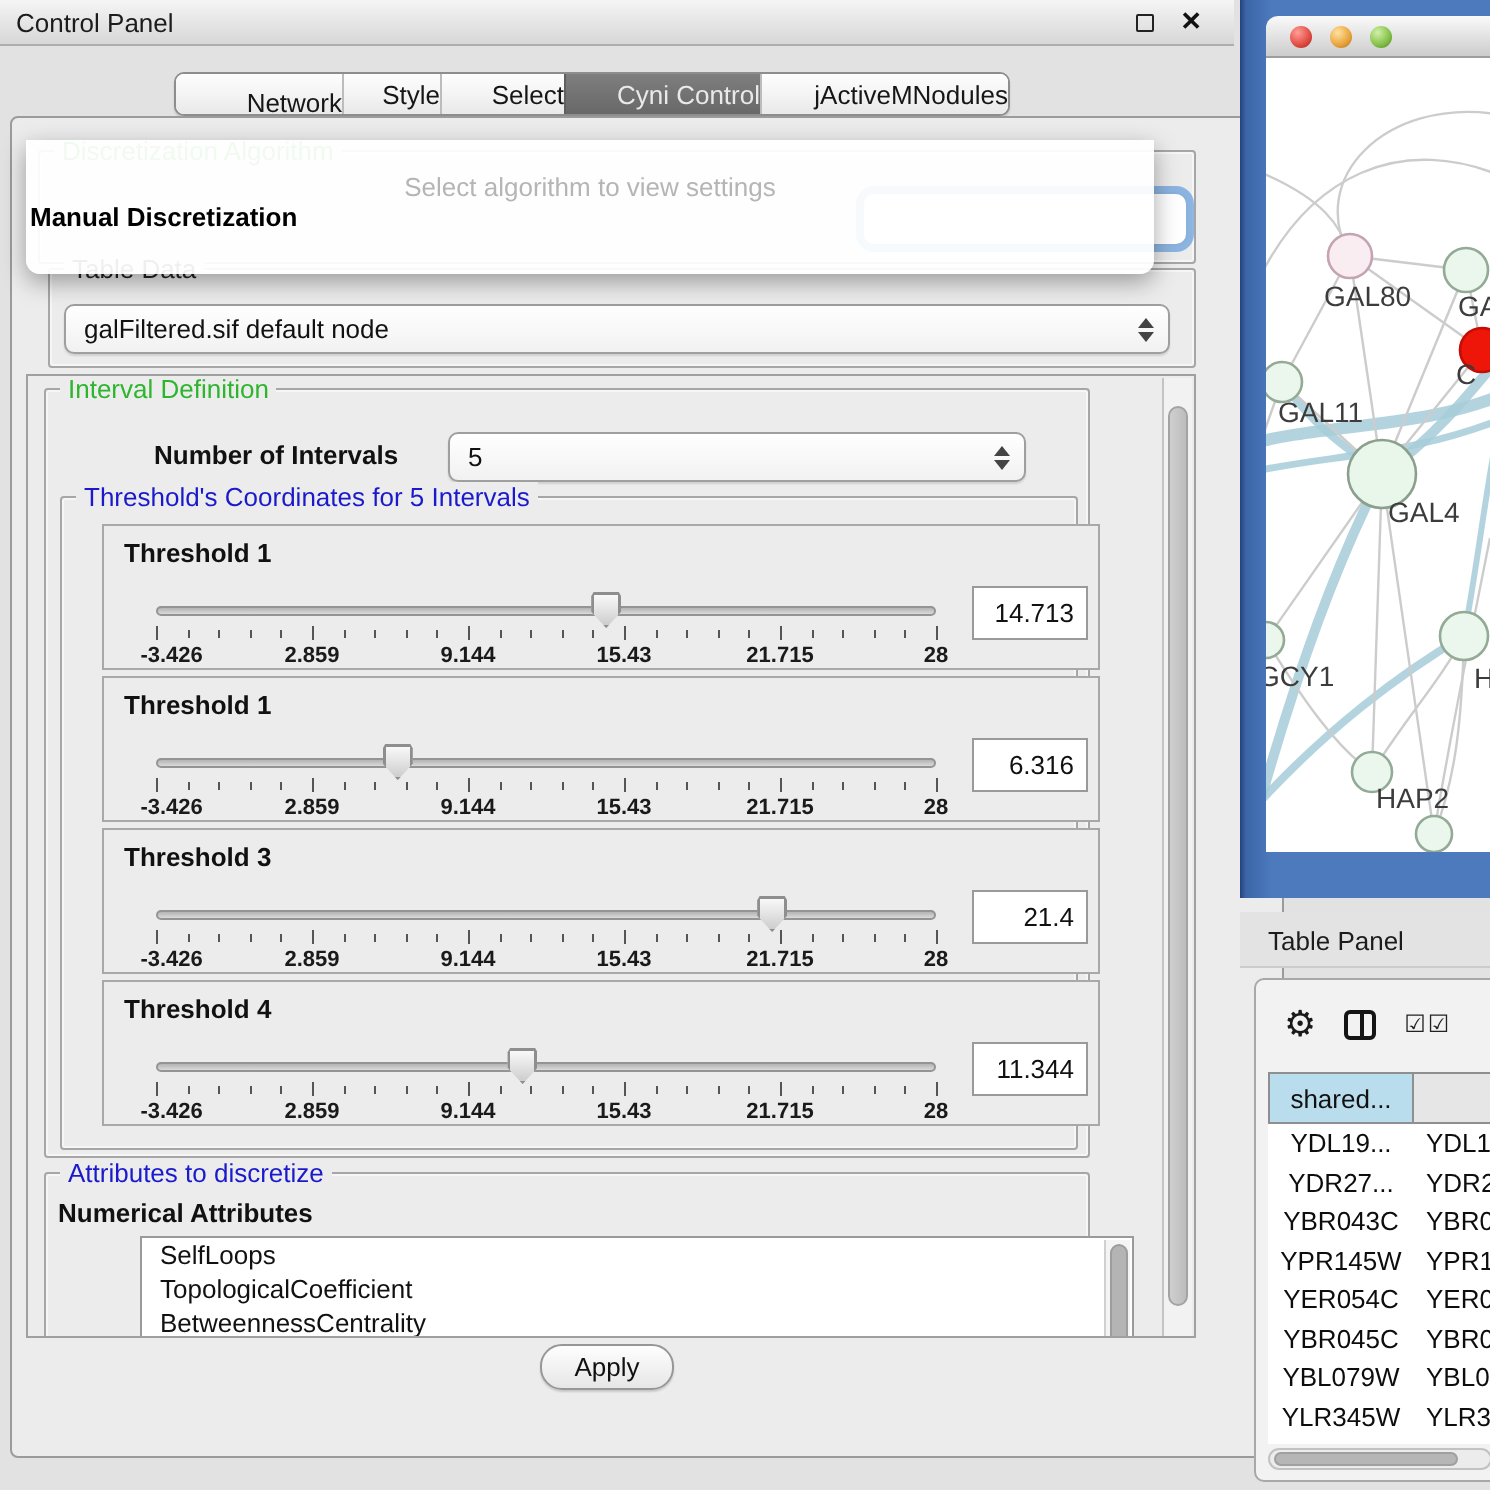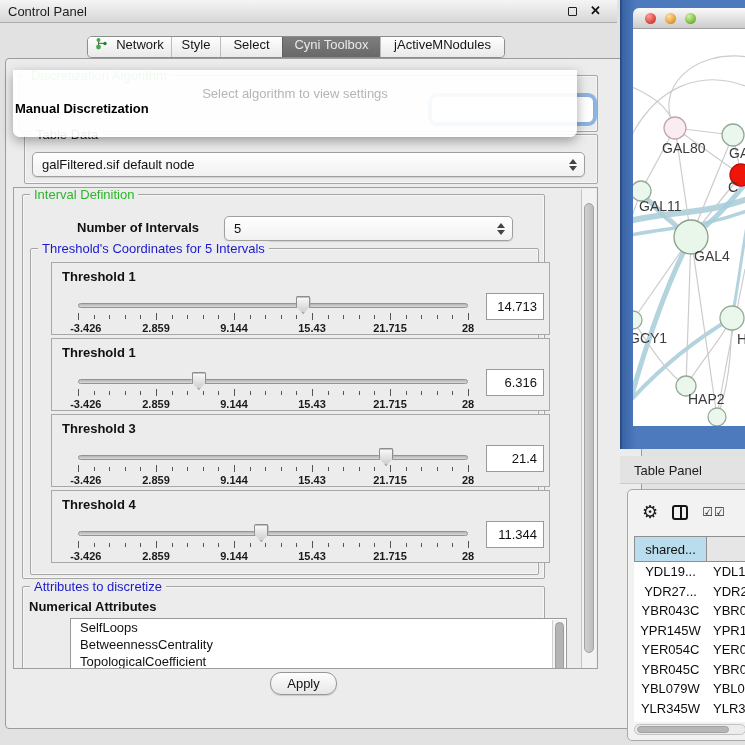--- a/index.html
+++ b/index.html
@@ -11,22 +11,22 @@
   
   .titlebar { left:0; top:0; width:617px; height:23px;
     background:linear-gradient(#f5f5f5,#d7d7d7); border-bottom:1px solid #adadad; }
   .titlebar .tb-title { position:absolute; left:8px; top:4px; color:#1c1c1c; }
   .float-ic { position:absolute; right:40px; top:7px; width:9px; height:9px; border:1.5px solid #222; border-radius:1px; }
   .close-ic { position:absolute; right:16px; top:3px; font-weight:bold; font-size:13px; color:#111; }
 
   
   .seg { display:flex; height:22px; border:1px solid #8d8d8d; border-radius:5px;
     overflow:hidden; background:#fff; box-shadow:0 1px 1px rgba(0,0,0,.15); }
-  .seg .sg { display:flex; align-items:flex-start; justify-content:center; gap:8px;
-    background:linear-gradient(#fefefe,#e9e9e9); border-left:1px solid #bcbcbc; color:#161616; white-space:nowrap; }
+  .seg .sg { display:flex; align-items:flex-end; justify-content:center; gap:8px;
+    background:linear-gradient(#fefefe,#e9e9e9); border-left:1px solid #bcbcbc; color:#161616; white-space:nowrap;flex-direction:column; }
   .seg .sg:first-child { border-left:none; }
   .seg .sg.sel { background:linear-gradient(#7e7e7e,#686868); color:#e9e9e9; border-left-color:#5f5f5f; }
   .top-tabs { left:87px; top:36px; }
   .bottom-tabs { left:143px; top:702px; }
 
   
   .main-panel { left:5px; top:58px; width:637px; height:671px; background:#ececec;
     border:1px solid #9b9b9b; border-radius:4px; }
 
   .groupbox { position:absolute; border:1px solid #a6a6a6; border-radius:2px;
@@ -155,21 +155,21 @@
       </svg>
       <span>Network</span>
     </div>
     <div class="sg" style="width:49px">
       <span>Style</span>
     </div>
     <div class="sg" style="width:62px">
       <span>Select</span>
     </div>
     <div class="sg sel" style="width:98px">
-      <span>Cyni Toolbox</span>
+      <span>Cyni Control</span>
     </div>
     <div class="sg" style="width:124px">
       <span>jActiveMNodules</span>
     </div>
   </div>
 
   <div class="abs main-panel">
 
     <div class="groupbox" style="left:13px; top:16px; width:579px; height:57px;">
       <span class="gb-title gb-green">Discretization Algorithm</span>
@@ -385,22 +385,22 @@
           </div>
         </div>
       </div>
 
       <div class="groupbox" style="left:8px; top:398px; width:523px; height:120px;">
         <span class="gb-title gb-blue">Attributes to discretize</span>
         <span class="abs" style="left:6px; top:12px; font-weight:bold;">Numerical Attributes</span>
       </div>
       <div class="attr-list">
         <div class="li">SelfLoops</div>
+        <div class="li">TopologicalCoefficient</div>
         <div class="li">BetweennessCentrality</div>
-        <div class="li">TopologicalCoefficient</div>
         <div class="attr-vsb">
             <div class="thumb"></div>
           </div>
       </div>
 
       <div class="vsb">
         <div class="thumb" style="top:14px; height:450px;"></div>
       </div>
     </div>
 

